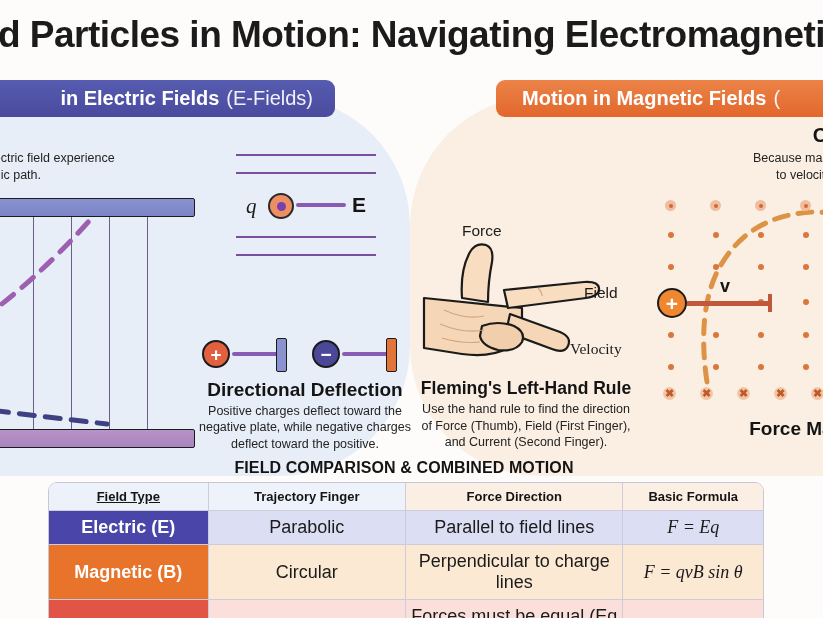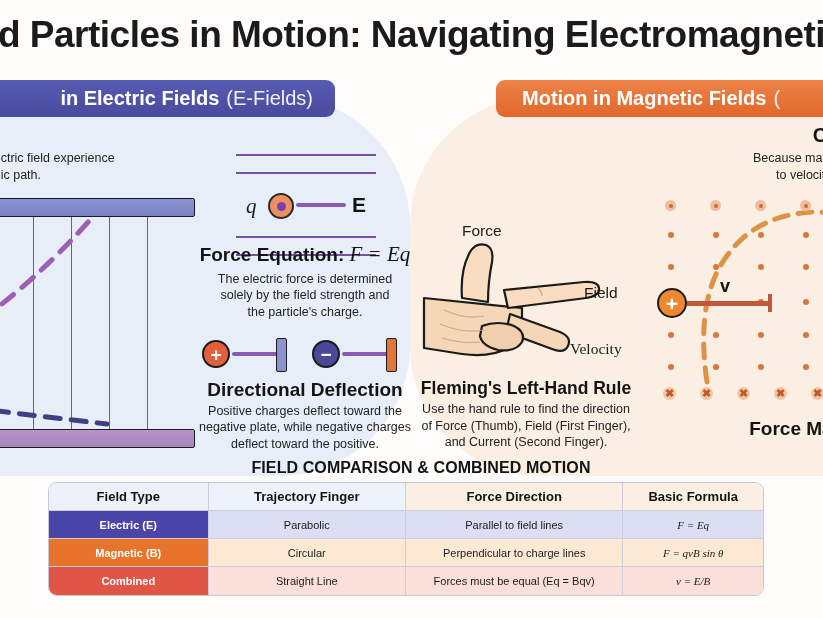--- a/index.html
+++ b/index.html
@@ -143,35 +143,35 @@
   }
   .varrow { position:absolute; left:32px; top:105px; width:85px; height:4.5px; background:#c0583c;}
   .varrow::after{content:"";position:absolute;right:0;top:-7px;width:4.5px;height:18px;background:#c0583c;}
   .vlab { position:absolute; left:65px; top:80px; font-size:18px;font-weight:bold;color:#141414;}
 
   .fmag { position:absolute; left: 660px; top: 418px; width: 320px; text-align:center;}
   .fmag h3 { font-size:19px;font-weight:bold;color:#141414; white-space:nowrap;}
 
   
   .tbl-title {
-    position:absolute; left: 71px; top: 459px; width: 700px; text-align:center;
+    position:absolute; left: 54px; top: 459px; width: 700px; text-align:center;
     font-size:16px; font-weight:bold; color:#141414; letter-spacing:.1px;
   }
   .tbl {
     position:absolute; left: 48px; top: 482px; width: 716px;
     border-collapse: separate; border-spacing:0;
     border:1.4px solid #c9c6d6; border-radius:9px; overflow:hidden;
     background:#fff;
   }
   .tbl td, .tbl th { border-right:1px solid #cfcbda; border-bottom:1px solid #cfcbda; padding:6px 4px; text-align:center;}
   .tbl tr:last-child td { border-bottom:none; }
   .tbl td:last-child, .tbl th:last-child { border-right:none; }
   .tbl th { font-size:13px; font-weight:bold; color:#141414; height:28px;}
-  .tbl td { font-size:11px; color:#1b1b1b; height:28px;}
-  .th-0 { background:#edf2fa; }
+  .tbl td { font-size:18px; color:#1b1b1b; height:28px;}
+  .th-0 { background:#edf2fa;text-decoration:underline; }
   .th-1 { background:#eef2fa; }
   .th-2 { background:#fbeee2; }
   .th-3 { background:#fbeee2; }
   .lbl-cell { font-weight:bold; color:#fff !important; font-size:13px;}
   .fm { font-family:"Liberation Serif",serif; font-style:italic; font-size:15px;}
 
   .right-frag {
     position:absolute; left: 772px; top: 486px; width: 150px; text-align:center;
     color:#232323;
   }
@@ -226,31 +226,20 @@
     <div class="eline" style="top:84px"></div>
     <div class="eline" style="top:102px"></div>
     <div class="q-lab">q</div>
     <div class="echarge">
         <i></i>
       </div>
     <div class="e-rod"></div>
     <div class="e-lab">E</div>
   </div>
 
-  <div class="force-eq">
-    <div class="eqline">
-      <span>Force Equation:</span>
-      <em>F = Eq</em>
-    </div>
-    <p>
-      <span>The electric force is determined</span><br>
-      <span>solely by the field strength and</span><br>
-      <span>the particle's charge.</span>
-    </p>
-  </div>
 
   <div class="defl">
     <div class="defl-row">
       <div class="circ circ-pos">+</div>
       <div class="rod rod-a"></div>
       <div class="bar bar-blue"></div>
       <div class="circ circ-neg">−</div>
       <div class="rod rod-b"></div>
       <div class="bar bar-or"></div>
     </div>

